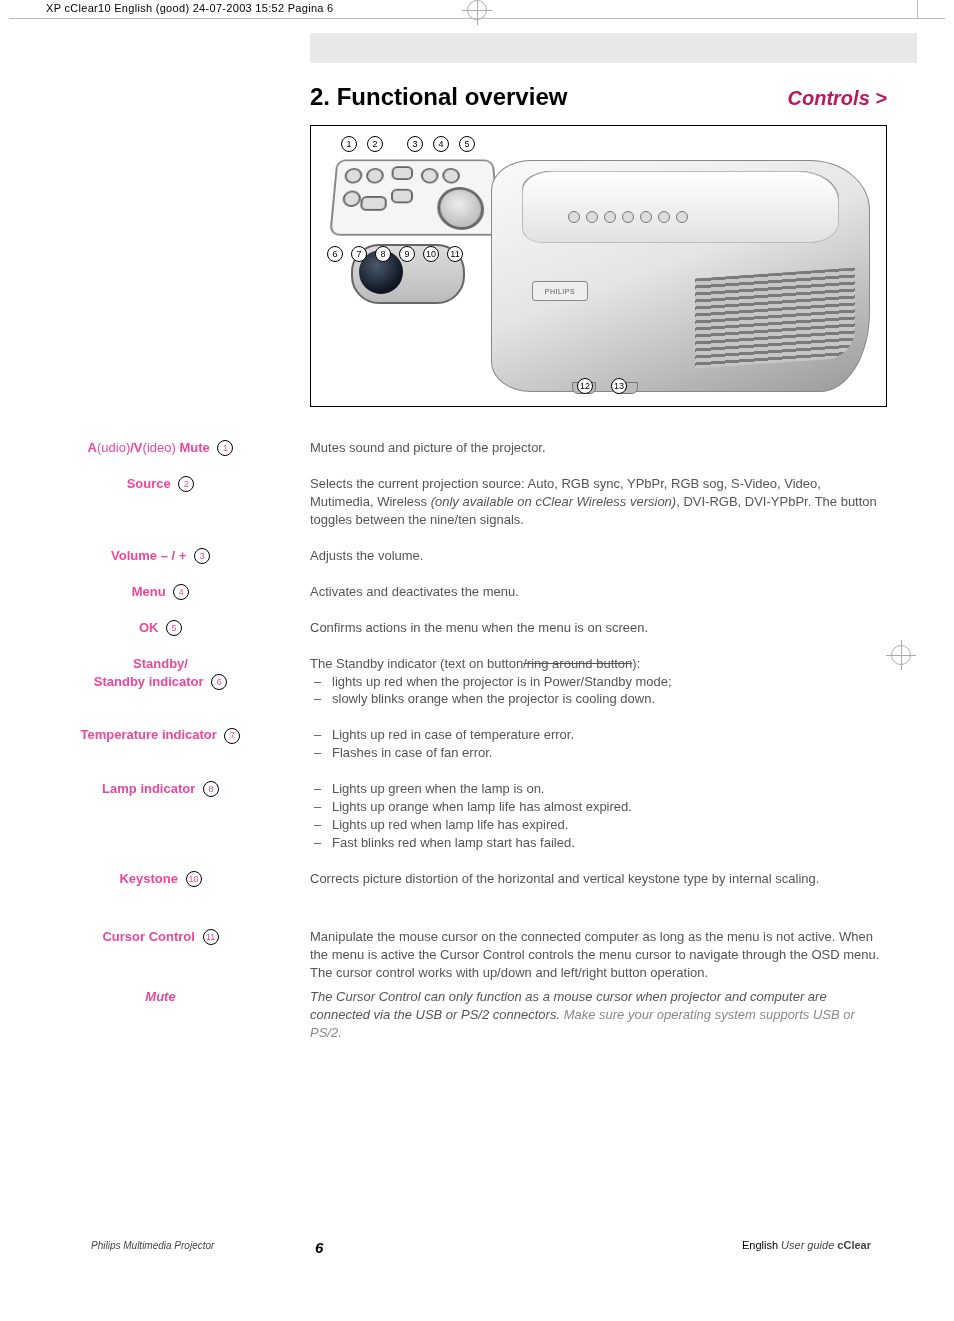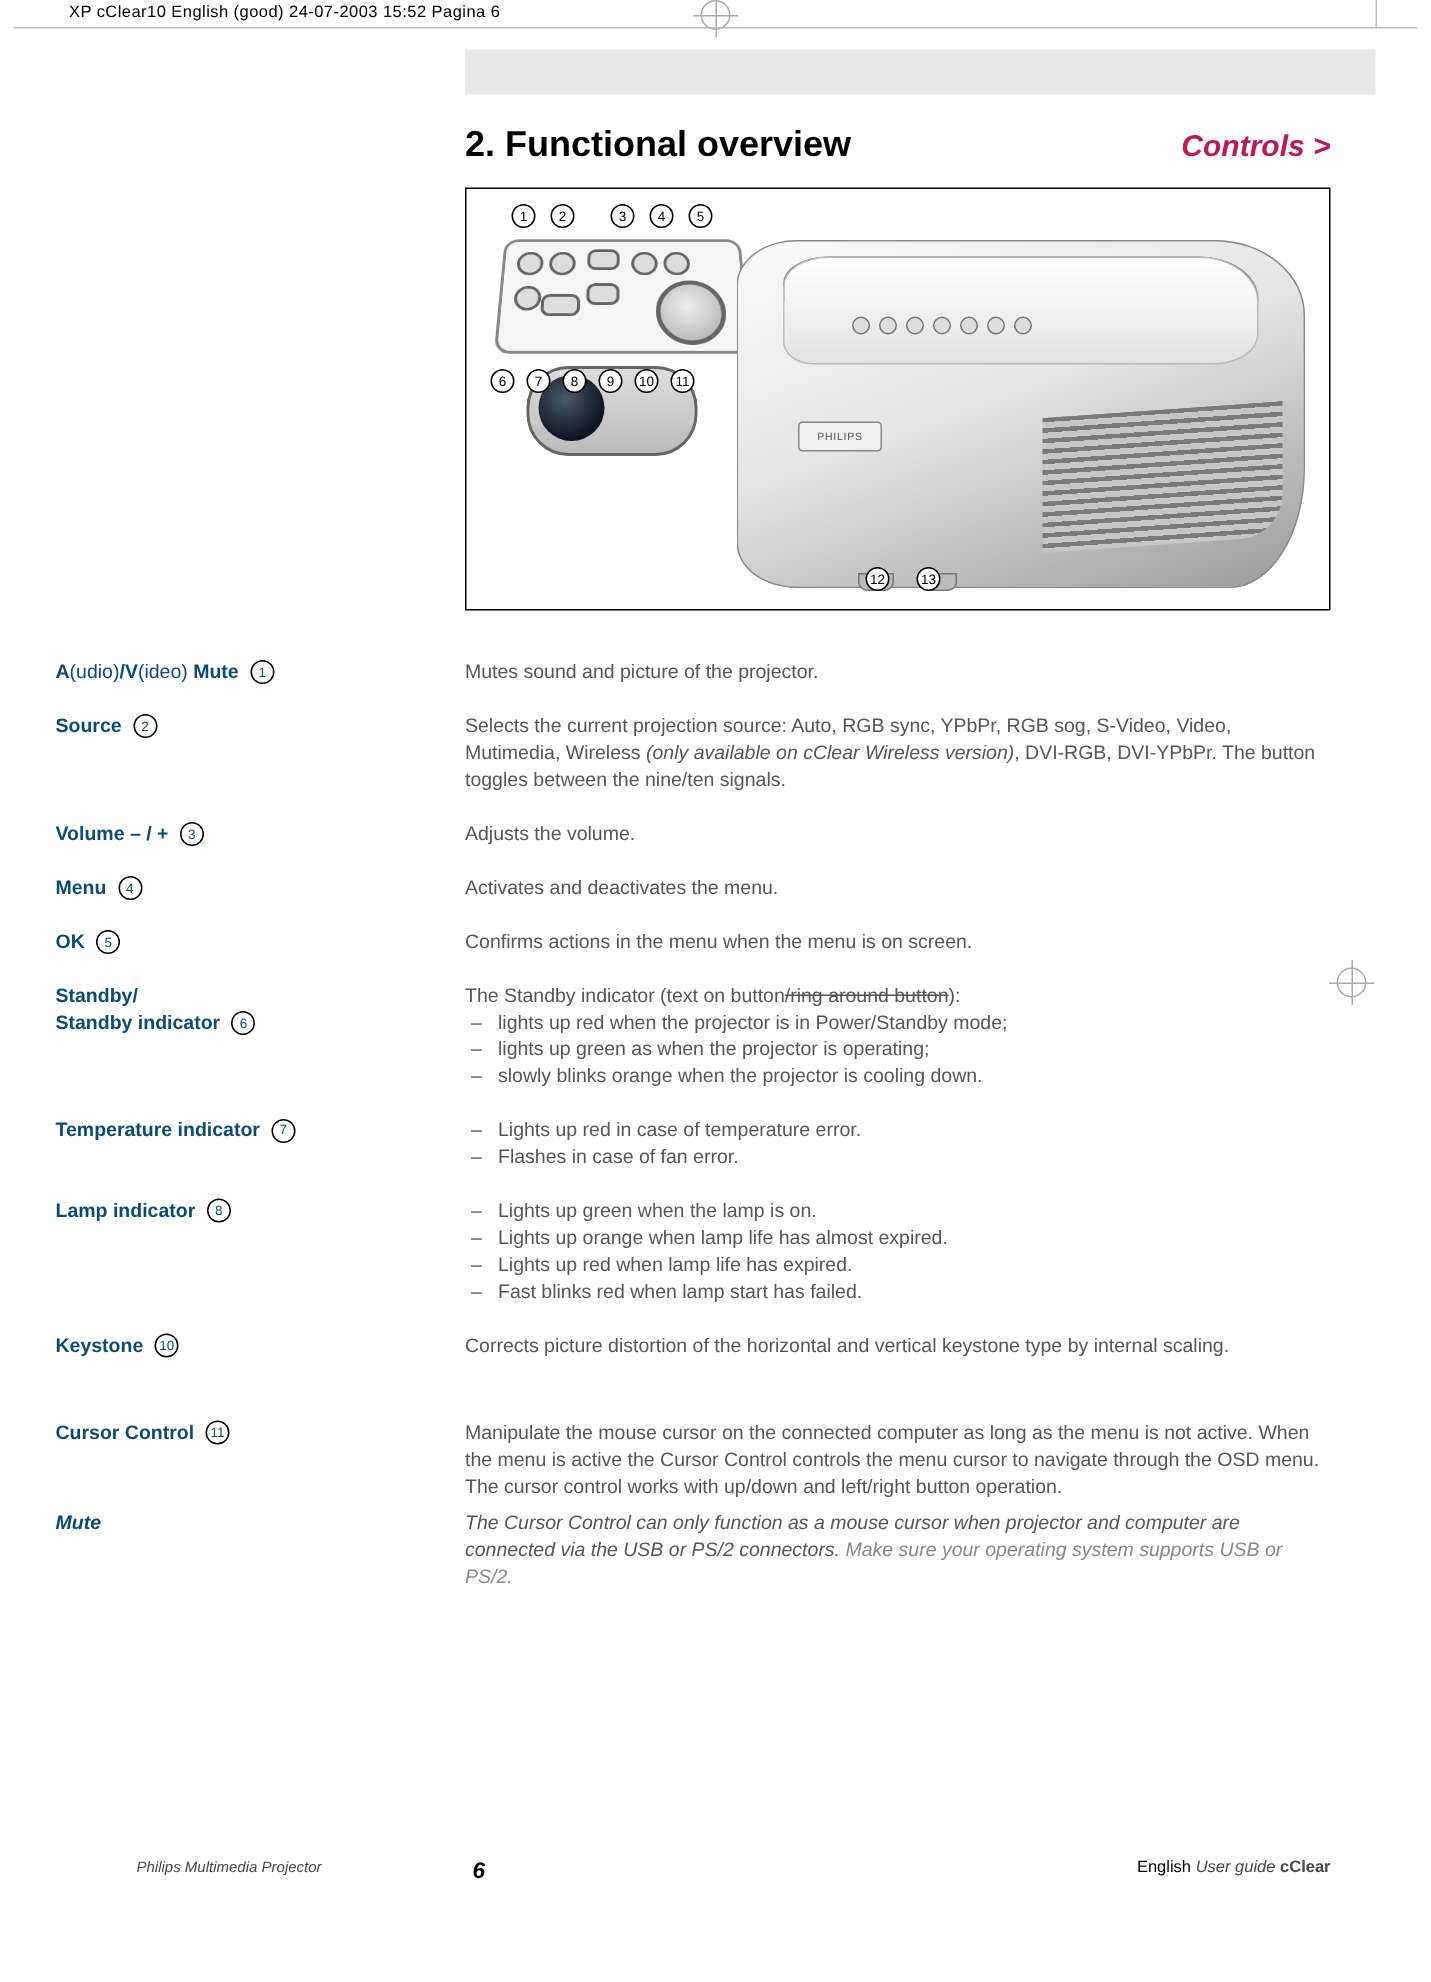--- a/index.html
+++ b/index.html
@@ -283,24 +283,24 @@
   .row {
     display: flex;
     margin-bottom: 18px;
     font-size: 13px;
     line-height: 1.38;
   }
   .row.tight { margin-bottom: 6px; margin-top: 40px; }
   .label-col {
     width: 273px;
     flex: 0 0 273px;
-    text-align: left;
+    text-align: center;
     padding-right: 26px;
     box-sizing: border-box;
-    color: #0c4a6e;
+    color: #ec4899;
     font-weight: 700;
   }
   .label-col .thin { font-weight: 400; }
   .label-col .ital { font-style: italic; font-weight: 700; }
   .num {
     display: inline-flex;
     width: 14px; height: 14px;
     border: 1px solid #000;
     border-radius: 50%;
     align-items: center;
@@ -330,21 +330,21 @@
     left: 4px;
     top: 0;
     color: #555;
   }
   .strike { text-decoration: line-through; }
 
   .footer {
     position: absolute;
     bottom: 28px;
     left: 54px;
-    right: 30px;
+    right: 46px;
     display: flex;
     justify-content: space-between;
     align-items: baseline;
     font-size: 12px;
     margin-top: 24px;
   }
   .footer .fl {
     font-style: italic;
     font-size: 10px;
     color: #444;
@@ -478,21 +478,20 @@
       <div class="row">
         <div class="label-col">
           <div><b>Standby/</b></div>
           <div><b>Standby indicator</b> <span class="num">6</span></div>
         </div>
         <div class="desc-col">
           <div>
             <div>The Standby indicator (text on button<span class="strike">/ring around button</span>):</div>
             <ul class="bullet-list">
               <li>lights up red when the projector is in Power/Standby mode;</li>
-              <li>lights up green as when the projector is operating;</li>
               <li>slowly blinks orange when the projector is cooling down.</li>
             </ul>
           </div>
         </div>
       </div>
       <div class="row">
         <div class="label-col">
           <div><b>Temperature indicator</b> <span class="num">7</span></div>
         </div>
         <div class="desc-col">

